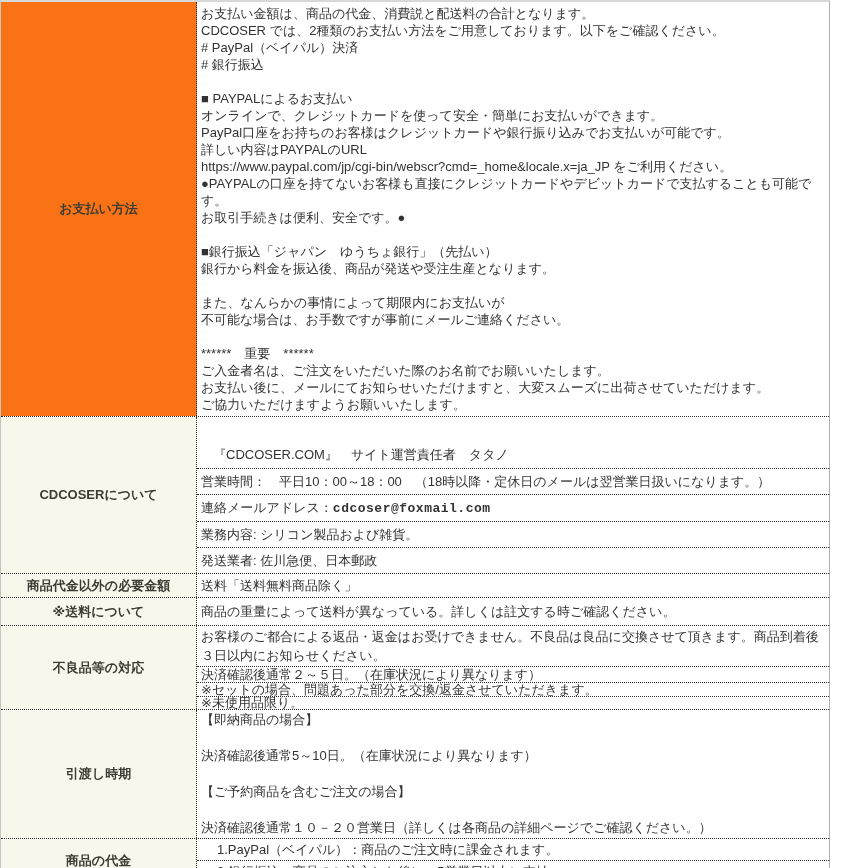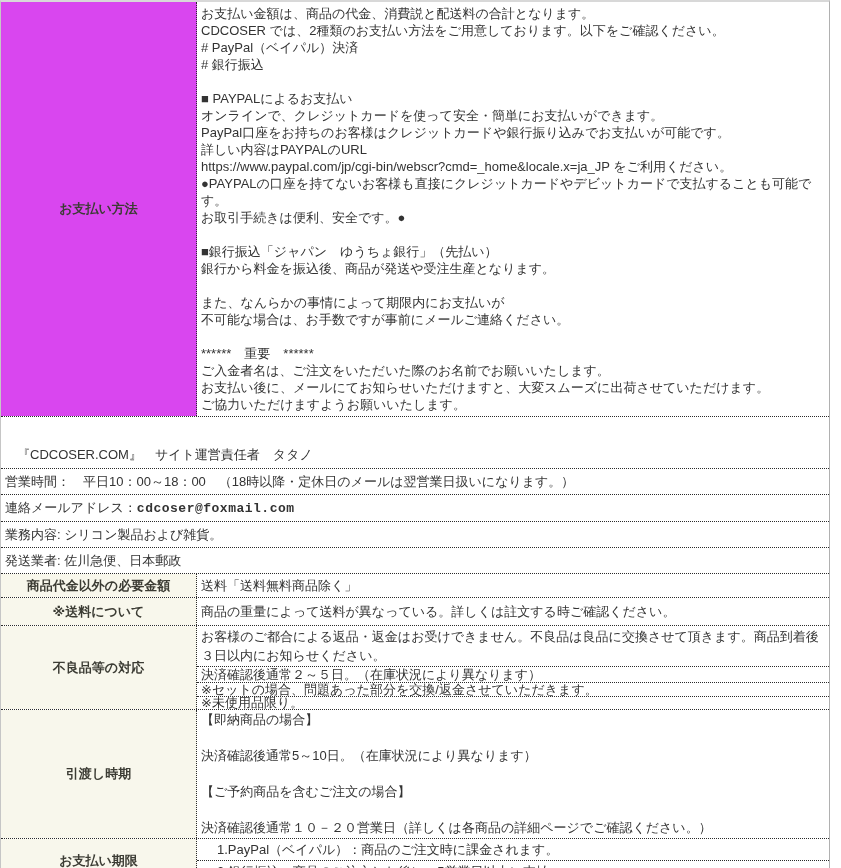--- a/index.html
+++ b/index.html
@@ -34,21 +34,21 @@
     justify-content:center;
     text-align:center;
     font-weight:bold;
     background:var(--label-bg);
     border-right:1px dotted var(--dot);
     color:#3c3c34;
     line-height:16px;
     padding:2px;
     box-sizing:border-box;
   }
-  .label-cell.white{background:#d946ef;}
+  .label-cell.white{background:#f97316;}
   .content-col{flex:1 1 auto;display:flex;flex-direction:column;min-width:0;}
   .group{padding:4px 4px;overflow-wrap:break-word;}
   .group + .group{border-top:1px dotted var(--dot);}
   .pre{white-space:pre-line;}
   
   .s1 .group{padding:3px 4px;line-height:17px;}
   .s2 .group{padding:5px 4px;line-height:15px;}
   .s2 .group.tall{padding:7px 4px 6px 16px;margin-top:23px;}
   .s3 .group{padding:4px 4px;line-height:15px;}
   .s4 .group{padding:6px 4px;line-height:15px;}
@@ -91,20 +91,23 @@
 不可能な場合は、お手数ですが事前にメールご連絡ください。
 
 ******　重要　******
 ご入金者名は、ご注文をいただいた際のお名前でお願いいたします。
 お支払い後に、メールにてお知らせいただけますと、大変スムーズに出荷させていただけます。
 ご協力いただけますようお願いいたします。</div>
     </div>
   </div>
 
   <div class="row s2">
+    <div class="label-cell">
+      <span>CDCOSERについて</span>
+    </div>
     <div class="content-col">
       <div class="group tall">『CDCOSER.COM』　サイト運営責任者　タタノ</div>
       <div class="group">営業時間：　平日10：00～18：00　（18時以降・定休日のメールは翌営業日扱いになります。）</div>
       <div class="group">
         <span>連絡メールアドレス：</span><span class="email">cdcoser@foxmail.com</span>
       </div>
       <div class="group">業務内容: シリコン製品および雑貨。</div>
       <div class="group">発送業者: 佐川急便、日本郵政</div>
     </div>
   </div>
@@ -149,21 +152,21 @@
 決済確認後通常5～10日。（在庫状況により異なります）
 
 【ご予約商品を含むご注文の場合】
 
 決済確認後通常１０－２０営業日（詳しくは各商品の詳細ページでご確認ください。）</div>
     </div>
   </div>
 
   <div class="row s7">
     <div class="label-cell">
-      <span>お支払い期限</span>
+      <span>商品の代金</span>
     </div>
     <div class="content-col">
       <div class="group">1.PayPal（ベイパル）：商品のご注文時に課金されます。</div>
       <div class="group">2.銀行振込：商品のご注文した後に、5営業日以内に支払。</div>
     </div>
   </div>
 
   <div class="row s8">
     <div class="label-cell">
       <span>返品期限</span>

